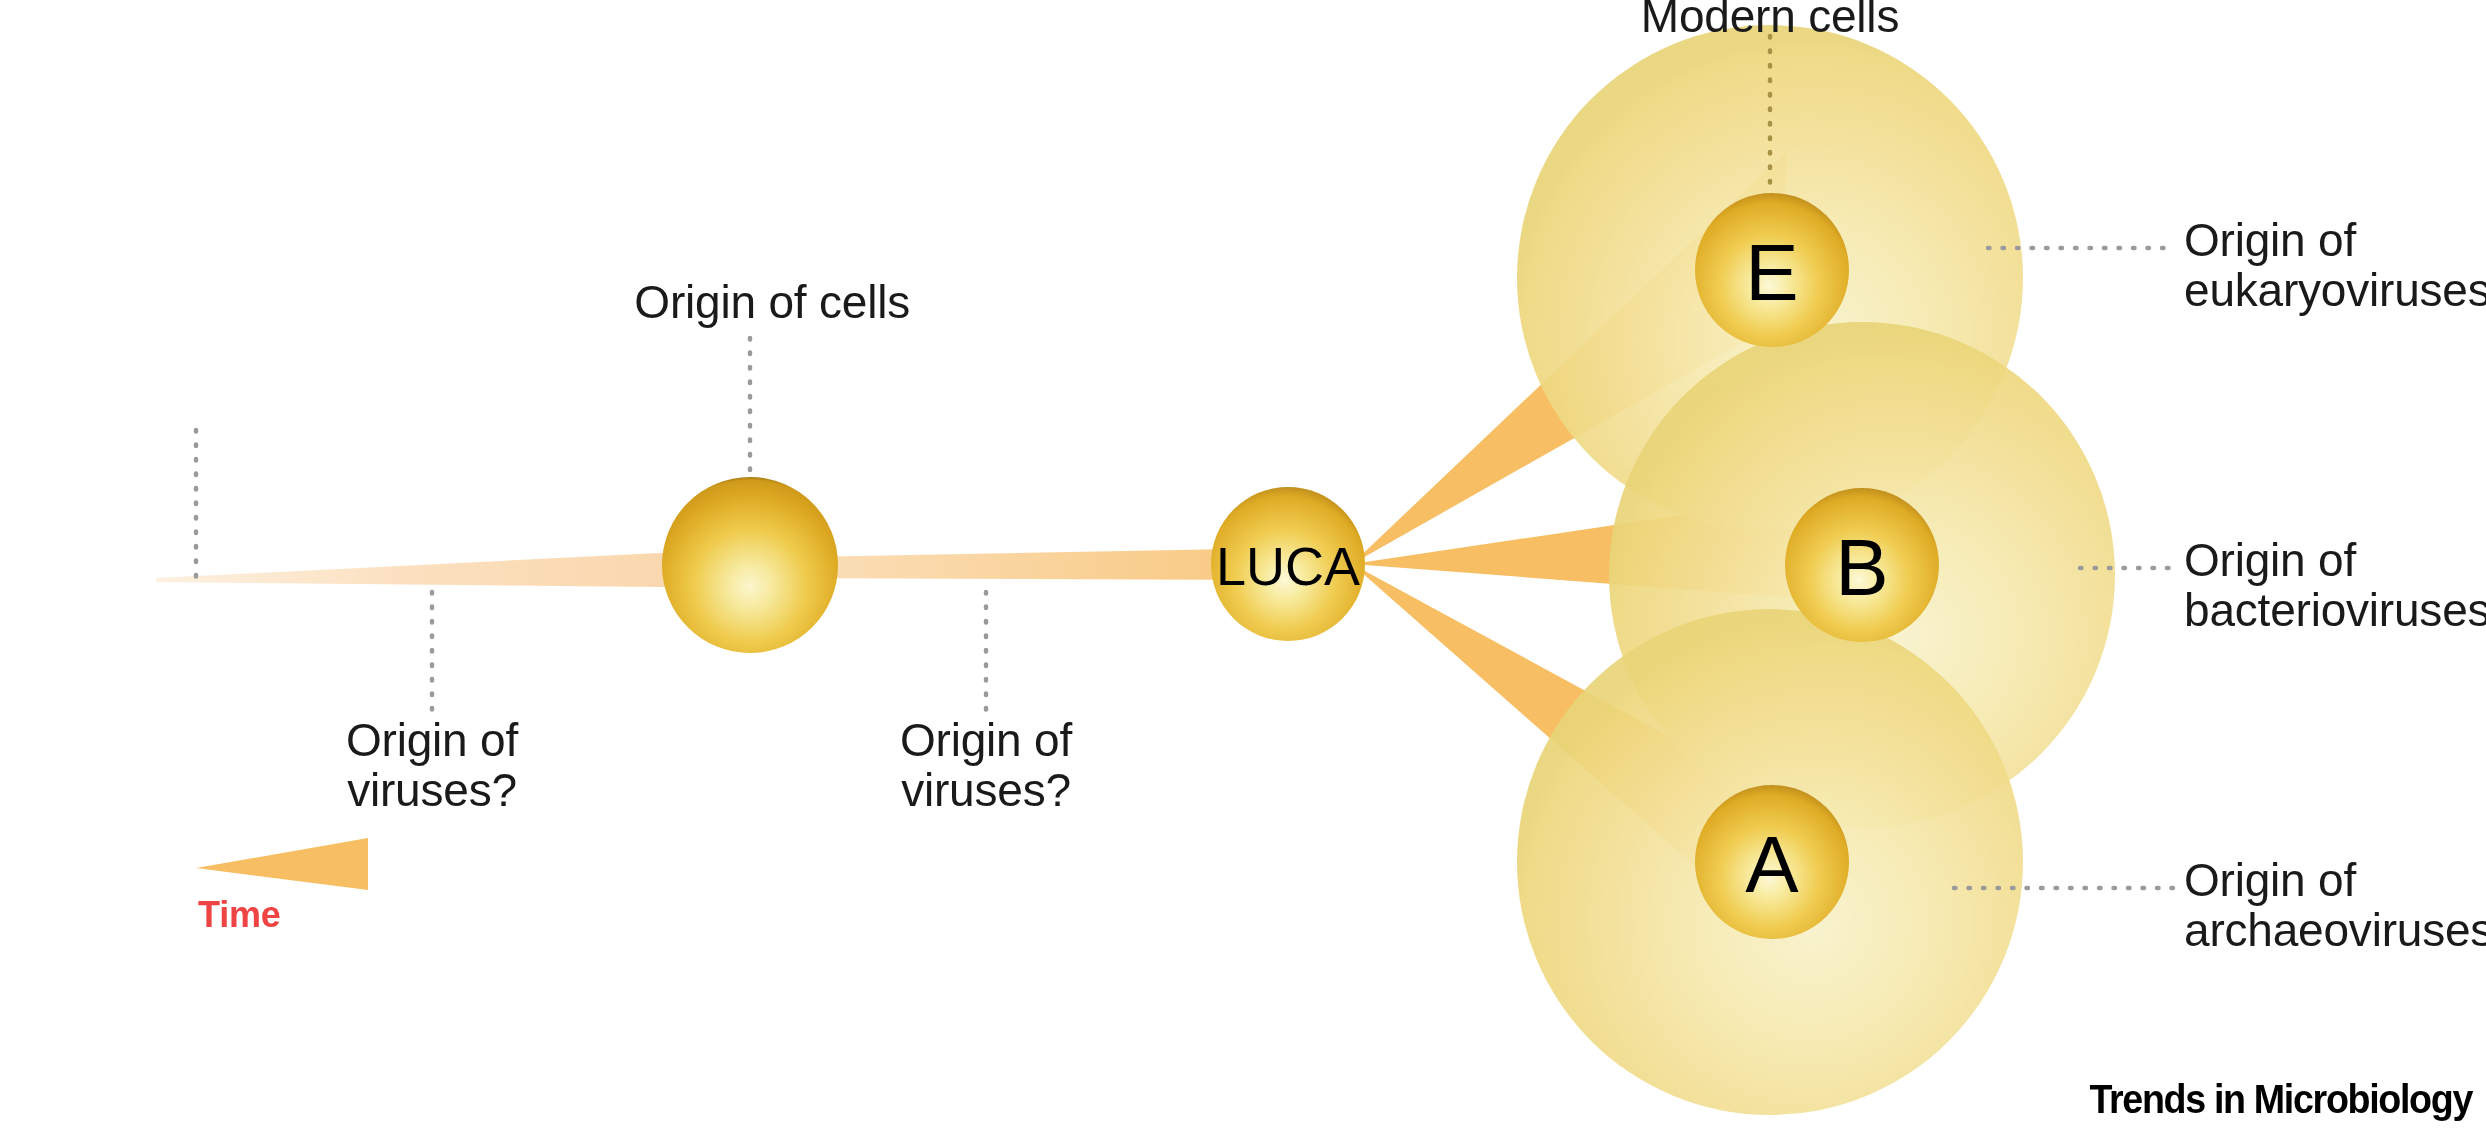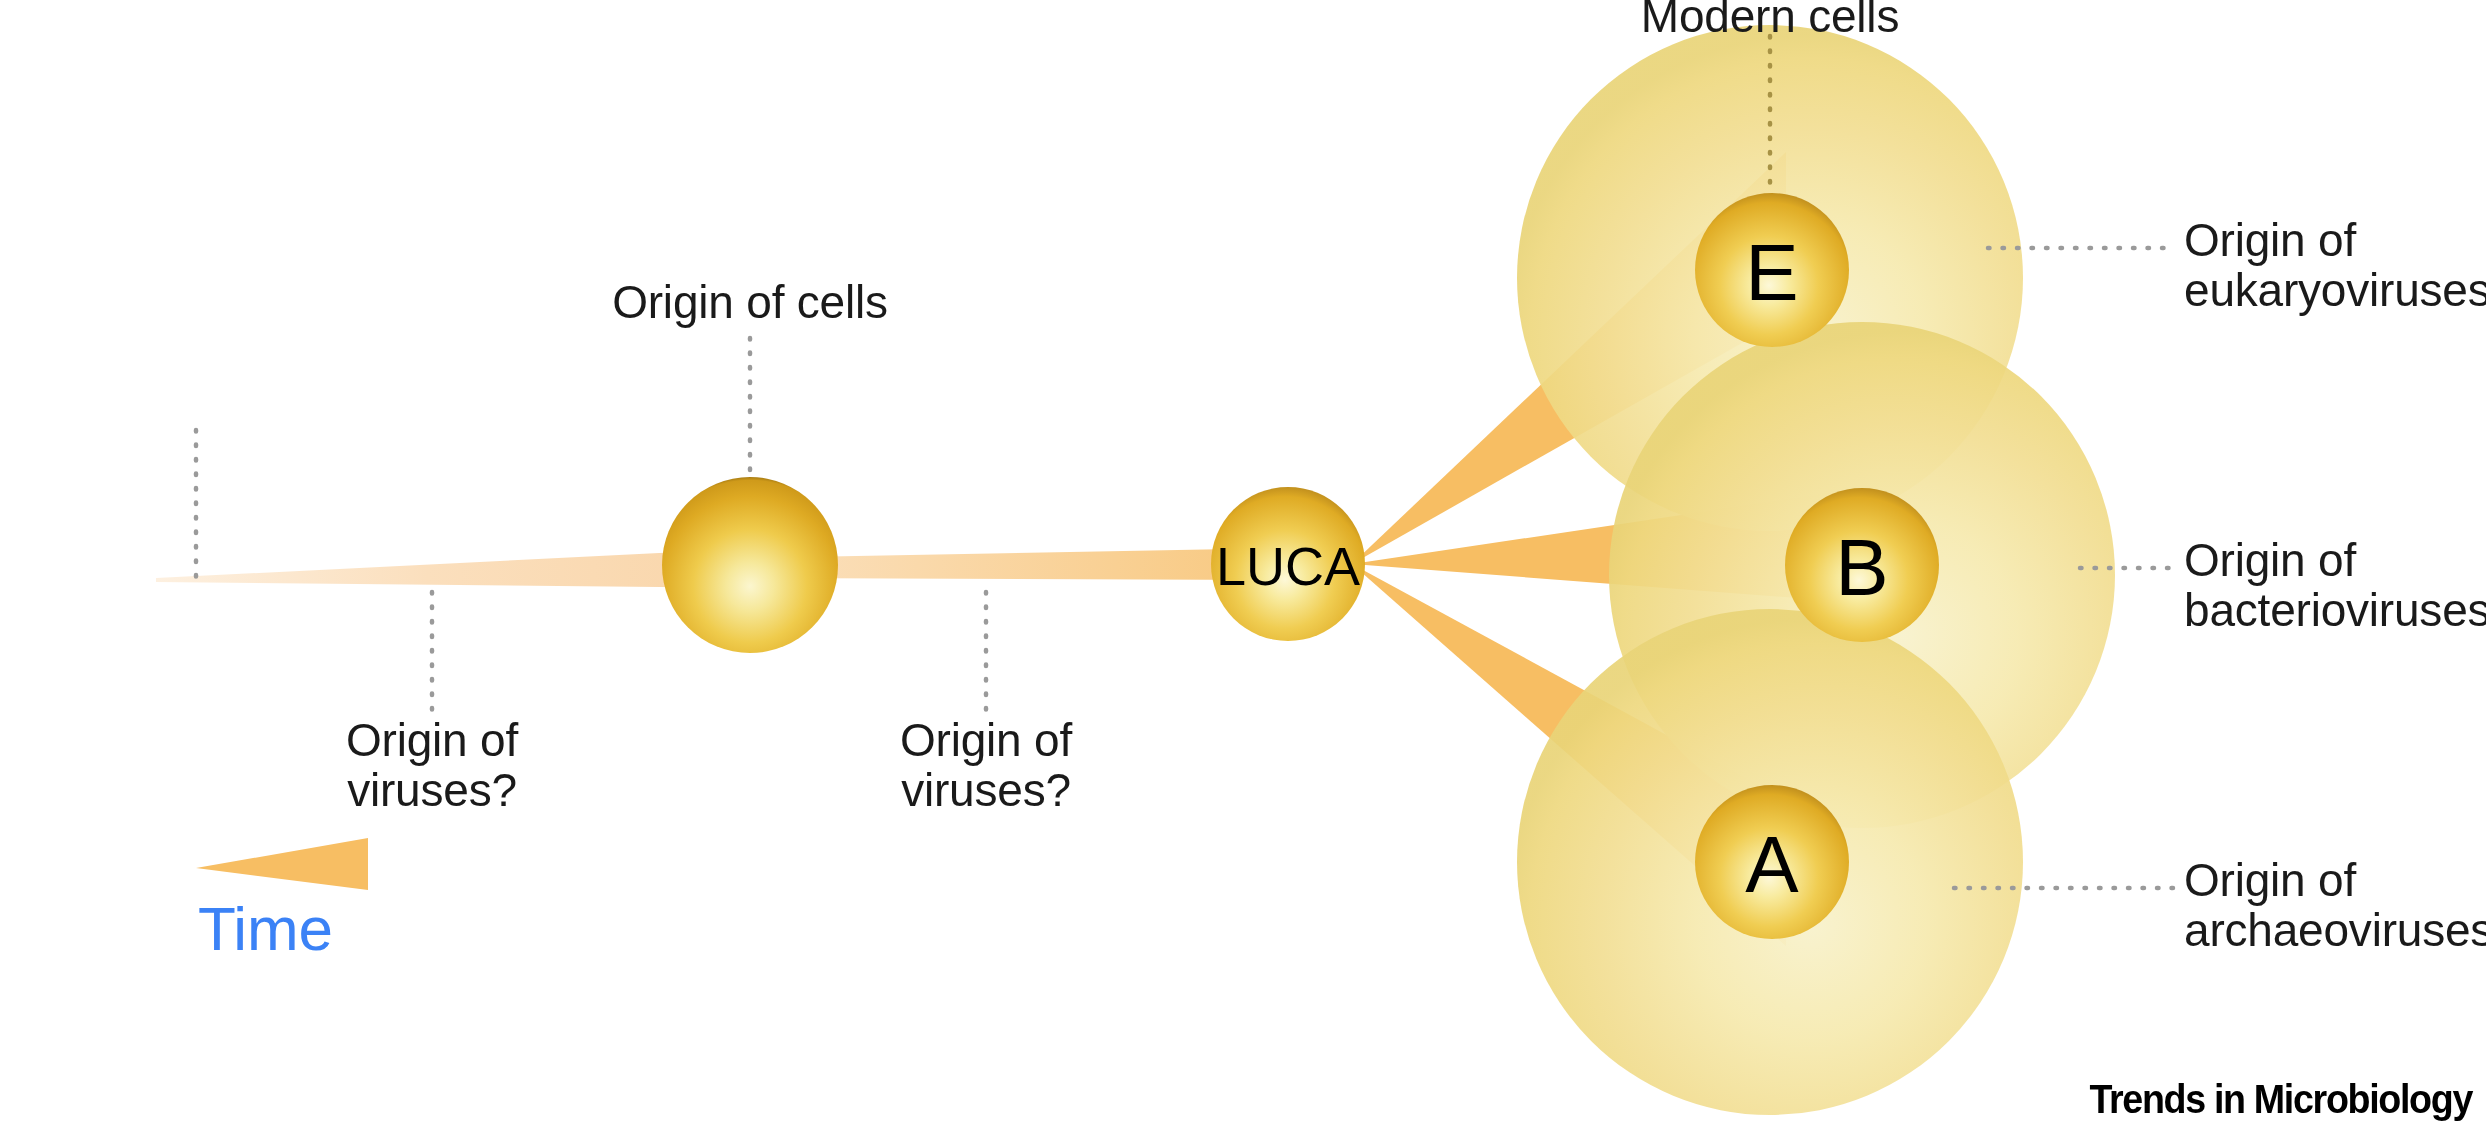--- a/index.html
+++ b/index.html
@@ -56,22 +56,23 @@
     font-size: 40px;
     color: #000000;
     letter-spacing: -1.4px;
     transform: scaleX(0.94);
     transform-origin: right bottom;
   }
   #time-legend-label {
     position: absolute;
     left: 198px;
     top: 896px;
-    font-size: 62px;
-    color: #3b82f6;
+    font-size: 36px;
+    color: #ef4444;
+    font-weight: bold;
   }
 </style>
 </head>
 <body>
 
 <div id="figure-root">
 
   <svg id="figure-svg" viewBox="0 0 2486 1130">
     <defs>
       <radialGradient id="gradSphere" cx="50%" cy="62%" r="62%">
@@ -162,21 +163,21 @@
       <text class="sphere-letter" x="1862" y="567">B</text>
       <text class="sphere-letter" x="1772" y="864">A</text>
     </g>
 
     <g>
       <polygon points="196,868 368,838 368,890" fill="#f7be63"></polygon>
     </g>
   </svg>
 
 
-  <div class="fig-label center-align" style="left:590px; top:278px; width:320px;">Origin of cells</div>
+  <div class="fig-label center-align" style="left:590px; top:278px; width:320px;text-align:right;">Origin of cells</div>
 
   <div class="fig-label center-align" style="left:272px; top:716px; width:320px;">Origin of
 viruses?</div>
 
   <div class="fig-label center-align" style="left:826px; top:716px; width:320px;">Origin of
 viruses?</div>
 
   <div class="fig-label center-align" style="left:1610px; top:-8px; width:320px;">Modern cells</div>
 
   <div class="fig-label" style="left:2184px; top:216px;">Origin of

